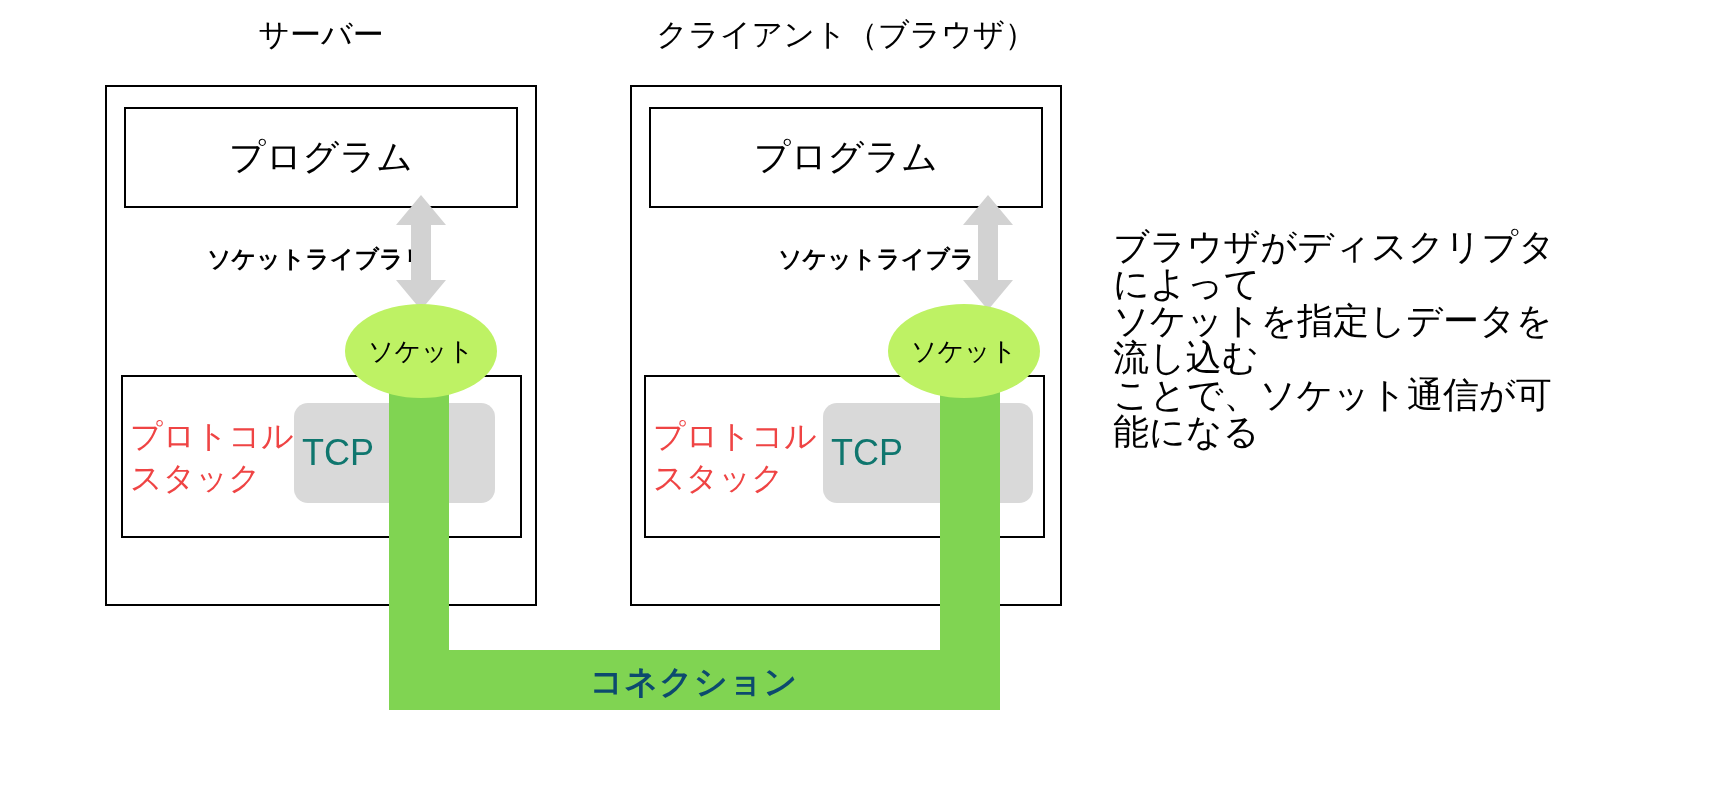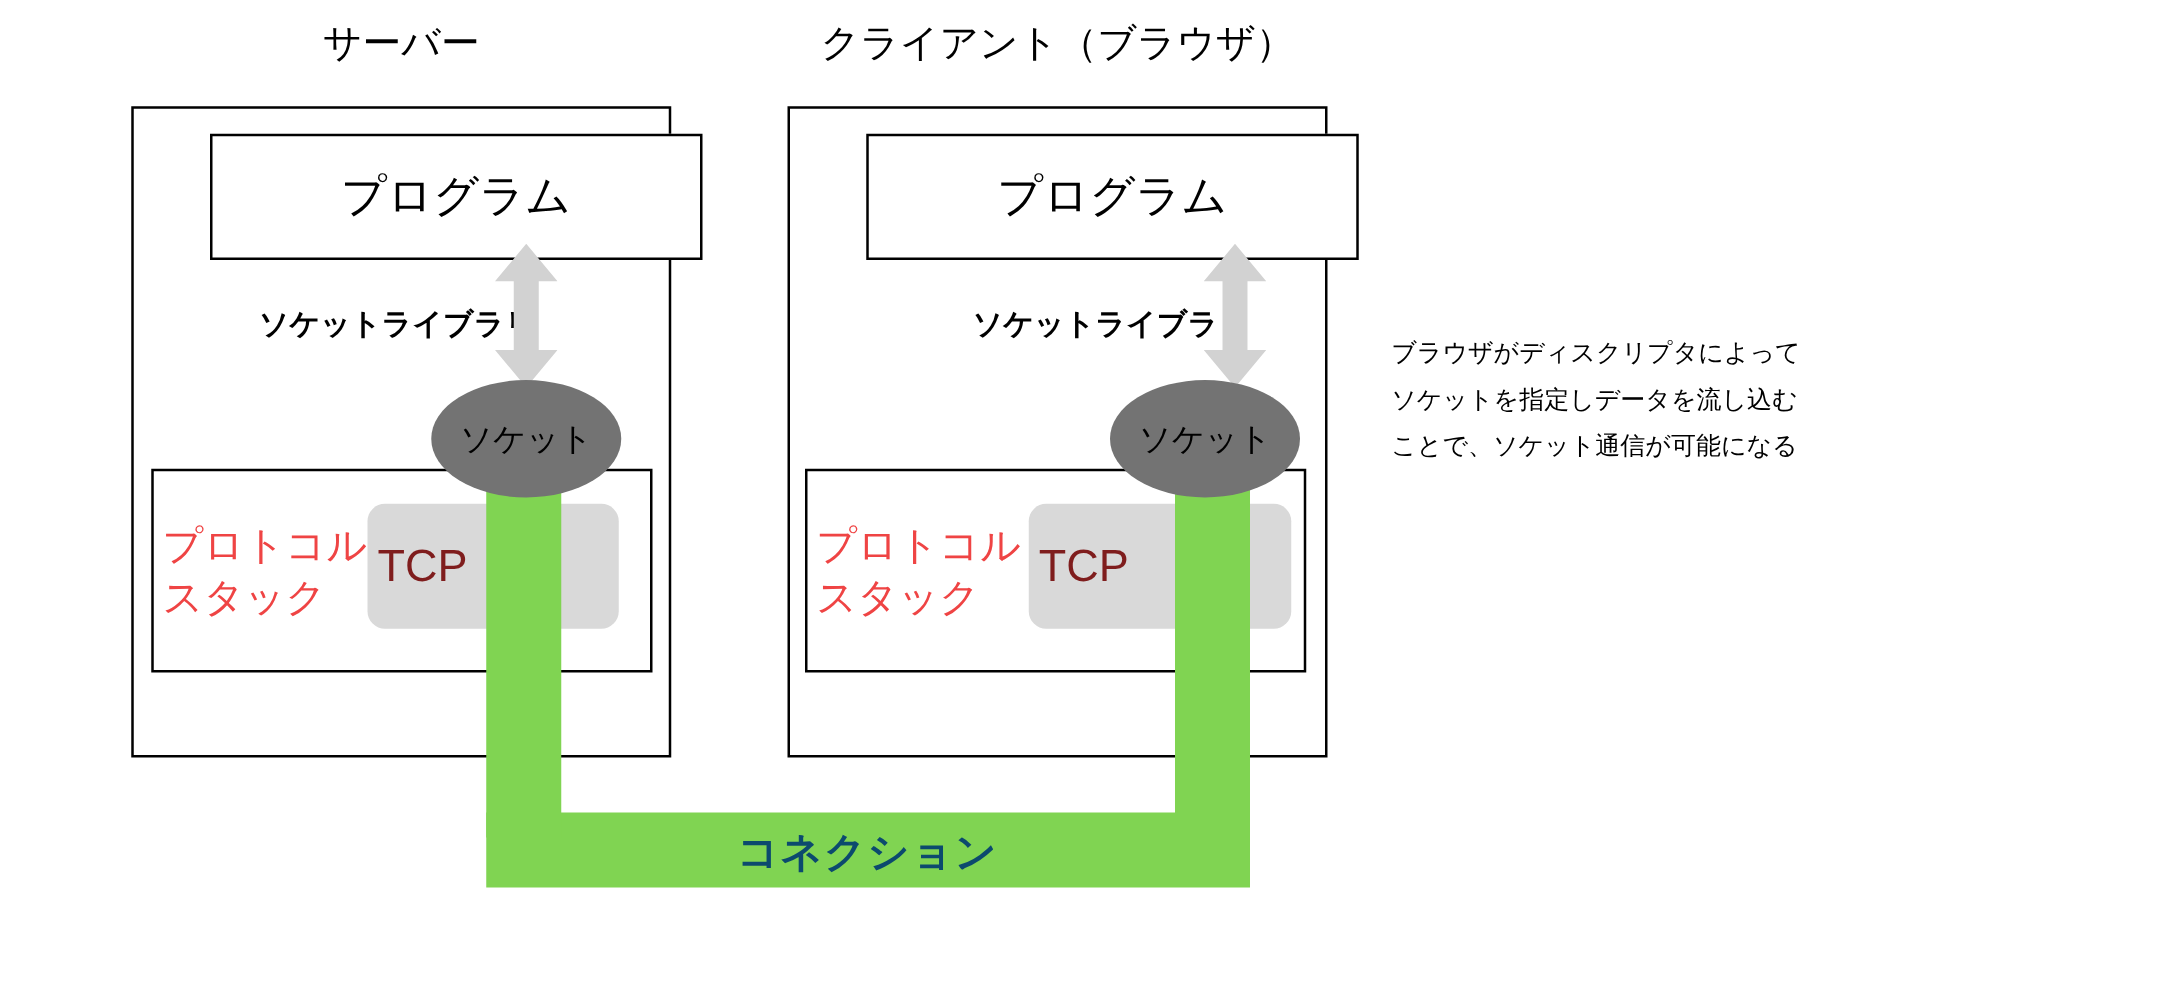--- a/index.html
+++ b/index.html
@@ -33,21 +33,20 @@
 
   
   .program-box{
     position:absolute;
     border:2px solid #000;
     box-sizing:border-box;
     background:#fff;
     display:flex;align-items:center;justify-content:center;
     font-size:36px;
     color:#000;
-    margin-left:44px;
   }
 
   
   .lib-label{
     position:absolute;
     font-size:24px;
     font-weight:bold;
     white-space:nowrap;
     color:#000;
   }
@@ -69,31 +68,31 @@
 
   
   .tcp-chip{
     position:absolute;
     background:#d9d9d9;
     border-radius:14px;
   }
   .tcp-text{
     position:absolute;
     font-size:36px;
-    color:#7f1d1d;
+    color:#0f766e;
     white-space:nowrap;
   }
 
   
   .dbl-arrow{position:absolute;}
 
   
   .socket-ellipse{
     position:absolute;
-    background:#737373;
+    background:#bef264;
     border-radius:50%;
     display:flex;align-items:center;justify-content:center;
     font-size:26px;
     color:#000;
   }
 
   
   .pipe{position:absolute;background:#80d452;}
 
   .conn-label{
@@ -102,25 +101,24 @@
     font-weight:bold;
     color:#0c4a6e;
     white-space:nowrap;
     letter-spacing:1px;
     font-family:Liberation Mono, monospace;
   }
 
   
   .note{
     position:absolute;
-    font-size:20px;
+    font-size:36px;
     line-height:37px;
     color:#000;
     white-space:pre-line;
-    margin-top:37px;
   }
 </style>
 </head>
 <body>
 
 <div id="stage">
 
   <div class="pipe" style="left:389px;top:650px;width:611px;height:60px;"></div>
 
   <div class="col-title" style="left:105px;top:12px;width:432px;">サーバー</div>

